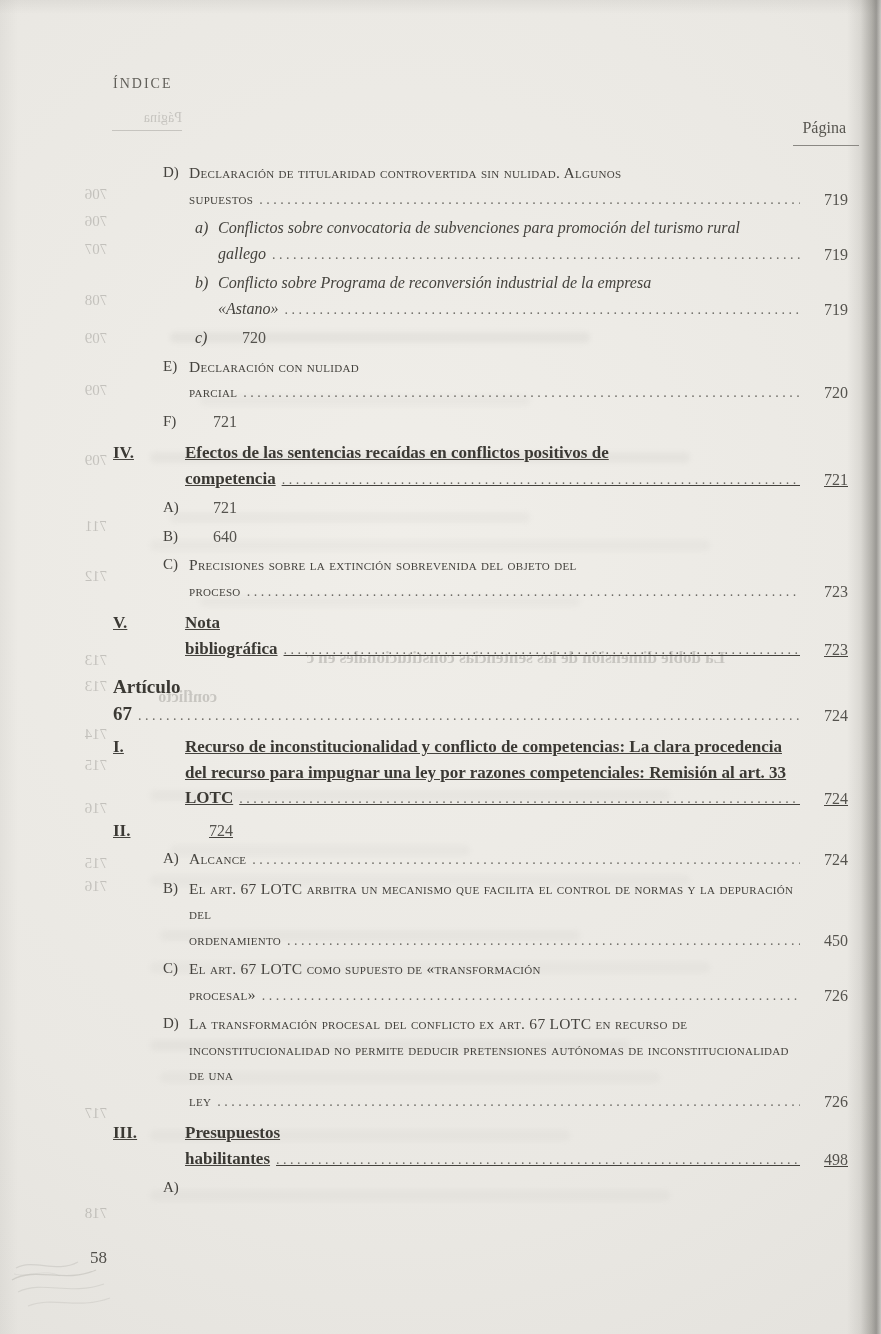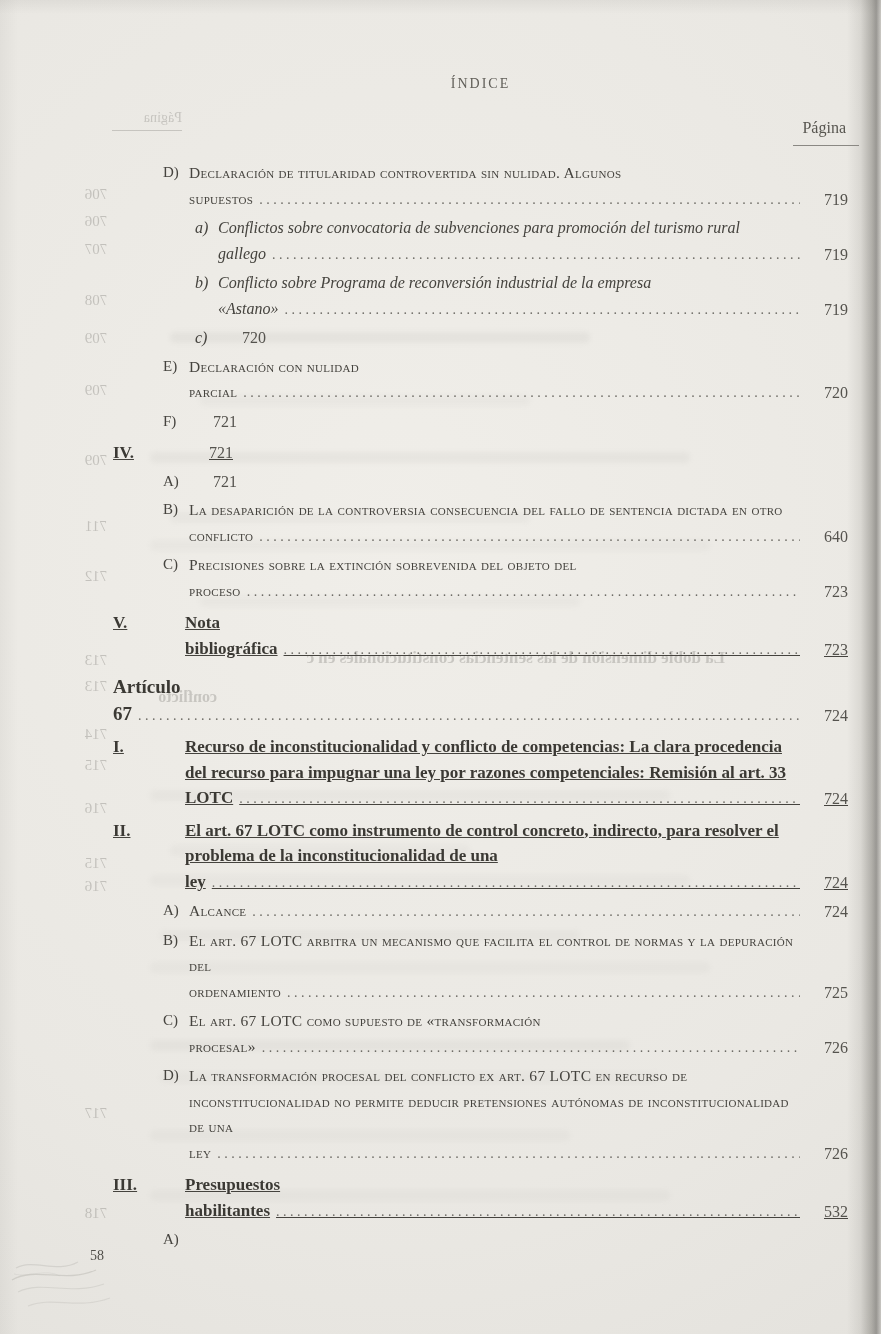--- a/index.html
+++ b/index.html
@@ -37,21 +37,21 @@
   }
   .bt-text.bold{font-weight:bold;}
   .bt-text.underline{border-bottom:1px solid var(--ghost,#a3a19c);padding-bottom:4px;}
   .smudge{
     position:absolute;height:11px;border-radius:5px;pointer-events:none;
     background:var(--ghost,#a3a19c);filter:blur(2.5px);
   }
   
   .content{position:absolute;left:113px;top:74px;width:735px;}
   .doc-title{
-    text-align:center;font-size:14px;letter-spacing:2px;
+    font-size:14px;letter-spacing:2px;
     color:#615f59;line-height:20px;
   }
   .col-header{text-align:right;margin-top:24px;line-height:20px;}
   .col-header .label{
     display:inline-block;font-size:16px;color:#57554f;
     padding:0 13px 7px 9px;margin-right:-11px;
     border-bottom:1.5px solid var(--rule,#8a8883);
   }
   .toc{margin-top:14px;}
   .entry{display:flex;align-items:flex-start;line-height:25.5px;margin:0 0 3px 0;}
@@ -77,21 +77,21 @@
   .lv-article .entry-text{font-weight:bold;font-size:19px;color:var(--ink-bold,#3b3934);}
   
   .lv-letter{padding-left:50px;}
   .lv-letter .marker{width:26px;}
   .lv-letter .entry-text{font-variant:small-caps;font-size:15.5px;letter-spacing:.3px;}
   
   .lv-italic{padding-left:82px;}
   .lv-italic .marker{width:23px;font-style:italic;font-size:16px;}
   .lv-italic .entry-text{font-style:italic;font-size:16px;}
   
-  .folio{position:absolute;left:90px;top:1248px;font-size:14px;color:#514f4a;}
+  .folio{position:absolute;left:90px;top:1248px;font-size:17px;color:#514f4a;}
   .scribble{position:absolute;left:6px;top:1238px;opacity:.55;}
 </style>
 </head>
 <body>
 
 <div class="page" style="--ink: #45433e; --ink-bold: #3b3934; --muted: #6e6c66; --page-num: #55534e; --rule: #8a8883; --ghost: #a3a19c;">
 
   <div class="bleed">
       <span class="bt-num" style="top: 186px;">706</span>
       <span class="bt-num" style="top: 213px;">706</span>
@@ -160,29 +160,29 @@
     <span class="marker">E)</span>
     <span class="entry-body"><span class="entry-text">Declaración con nulidad parcial</span></span>
     <span class="page-num">720</span>
   </div>
         <div class="entry lv-letter">
     <span class="marker">F)</span>
     <span class="page-num">721</span>
   </div>
         <div class="entry lv-roman">
     <span class="marker">IV.</span>
+    <span class="entry-body"><span class="entry-text">Efectos de las sentencias recaídas en conflictos positivos de competencia</span></span>
     <span class="page-num">721</span>
   </div>
         <div class="entry lv-letter">
     <span class="marker">A)</span>
     <span class="page-num">721</span>
   </div>
         <div class="entry lv-letter">
     <span class="marker">B)</span>
-    <span class="entry-body"><span class="entry-text">La desaparición de la controversia consecuencia del fallo de sentencia dictada en otro conflicto</span></span>
     <span class="page-num">640</span>
   </div>
         <div class="entry lv-letter">
     <span class="marker">C)</span>
     <span class="entry-body"><span class="entry-text">Precisiones sobre la extinción sobrevenida del objeto del proceso</span></span>
     <span class="page-num">723</span>
   </div>
         <div class="entry lv-roman">
     <span class="marker">V.</span>
     <span class="entry-body"><span class="entry-text">Nota bibliográfica</span></span>
@@ -193,47 +193,46 @@
     <span class="entry-body"><span class="entry-text">Artículo 67</span></span>
     <span class="page-num">724</span>
   </div>
         <div class="entry lv-roman">
     <span class="marker">I.</span>
     <span class="entry-body"><span class="entry-text">Recurso de inconstitucionalidad y conflicto de competencias: La clara procedencia del recurso para impugnar una ley por razones competenciales: Remisión al art. 33 LOTC</span></span>
     <span class="page-num">724</span>
   </div>
         <div class="entry lv-roman">
     <span class="marker">II.</span>
-    <span class="entry-body"><span class="entry-text">El art. 67 LOTC como instrumento de control concreto, indirecto, para resolver el problema de la inconstitucionalidad de una ley</span></span>
     <span class="page-num">724</span>
   </div>
         <div class="entry lv-letter">
     <span class="marker">A)</span>
     <span class="entry-body"><span class="entry-text">Alcance</span></span>
     <span class="page-num">724</span>
   </div>
         <div class="entry lv-letter">
     <span class="marker">B)</span>
     <span class="entry-body"><span class="entry-text">El art. 67 LOTC arbitra un mecanismo que facilita el control de normas y la depuración del ordenamiento</span></span>
-    <span class="page-num">725</span>
+    <span class="page-num">450</span>
   </div>
         <div class="entry lv-letter">
     <span class="marker">C)</span>
     <span class="entry-body"><span class="entry-text">El art. 67 LOTC como supuesto de «transformación procesal»</span></span>
     <span class="page-num">726</span>
   </div>
         <div class="entry lv-letter">
     <span class="marker">D)</span>
     <span class="entry-body"><span class="entry-text">La transformación procesal del conflicto ex art. 67 LOTC en recurso de inconstitucionalidad no permite deducir pretensiones autónomas de inconstitucionalidad de una ley</span></span>
     <span class="page-num">726</span>
   </div>
         <div class="entry lv-roman">
     <span class="marker">III.</span>
     <span class="entry-body"><span class="entry-text">Presupuestos habilitantes</span></span>
-    <span class="page-num">532</span>
+    <span class="page-num">498</span>
   </div>
         <div class="entry lv-letter">
     <span class="marker">A)</span>
     <span class="entry-body"></span>
 
   </div>
       </div>
   </div>
 
   <div class="folio">58</div>

